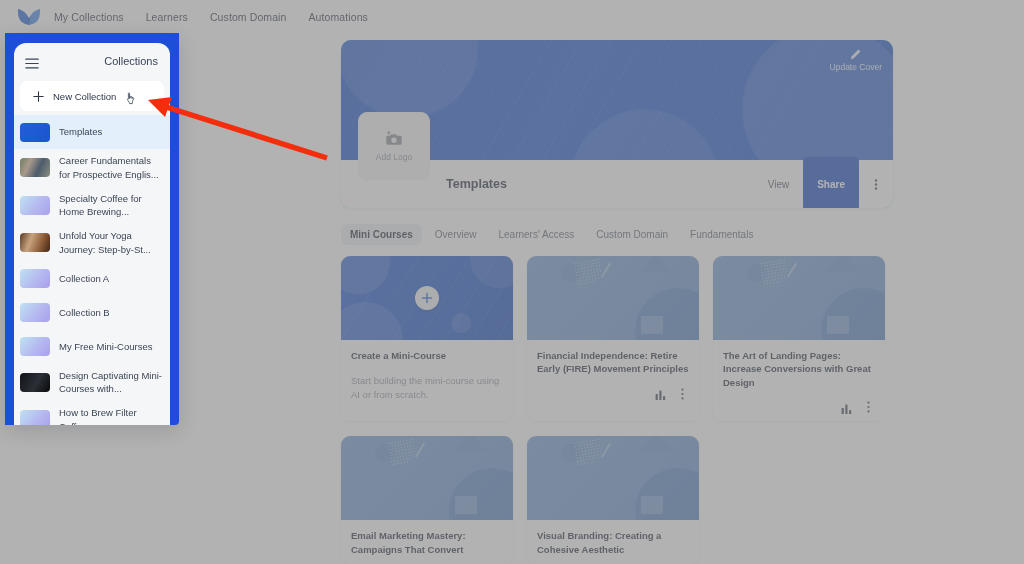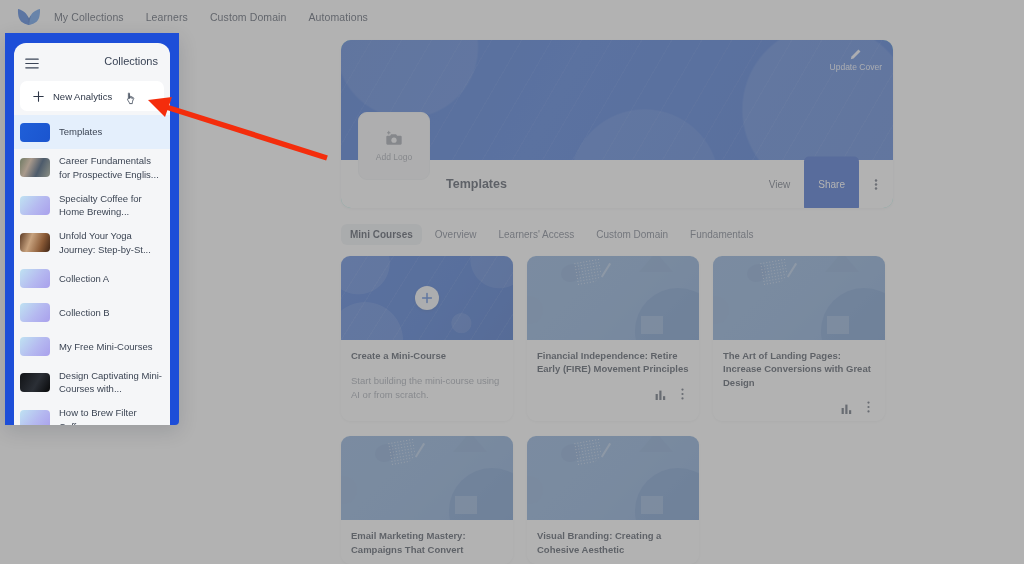--- a/index.html
+++ b/index.html
@@ -79,21 +79,21 @@
     font-size:12.5px; font-weight:bold; color:#222b3a;
   }
   .cover-actions {
     position:absolute; right:10px; top:50%; transform:translateY(-50%);
     display:flex; align-items:center; gap:10px;
   }
   .btn-view {
     font-size:10px; color:#4a5262; cursor:pointer; padding:3px 4px;
   }
   .btn-share {
-    font-size:10px; font-weight:normal; color:#fff; background:#1347c4;
+    font-size:10px; font-weight:bold; color:#fff; background:#1347c4;
     border:none; border-radius:5px; padding:22px 14px; cursor:pointer;
     font-family:"Liberation Sans", sans-serif;
   }
   .kebab { width:14px; height:16px; cursor:pointer; display:block; }
 
   
   .tabs {
     display:flex; align-items:center; gap:4px;
     margin-top:16px; margin-bottom:11px;
   }
@@ -435,21 +435,21 @@
         </span>
         <span class="panel-head-title">Collections</span>
       </div>
 
       <div class="new-coll">
         <span class="plus">
           <svg viewBox="0 0 11 11" width="11" height="11">
             <path d="M5.5 0.8 v9.4 M0.8 5.5 h9.4" stroke="#2e3747" stroke-width="1.1" stroke-linecap="round"></path>
           </svg>
         </span>
-        <span>New Analytics</span>
+        <span>New Collection</span>
         <span class="cursor-hand">
           <svg viewBox="0 0 13 15" width="13" height="15">
             <path d="M3.4 1.4 c0-0.7 1.1-0.7 1.1 0 v5.1 c0.1-0.6 0.2-1.5 0.3-1.9 c0.2-0.6 1.2-0.4 1.1 0.2 c0 0.3-0.1 1-0.1 1.3 c0.2-0.5 0.4-1.1 0.6-1.3 c0.4-0.4 1.2 0 1 0.6 c-0.1 0.3-0.3 0.9-0.4 1.2 c0.3-0.4 0.6-0.8 0.9-0.9 c0.5-0.2 1.1 0.3 0.8 0.9 c-0.4 0.8-0.9 1.8-1.1 2.6 c-0.2 0.9-0.3 2.4-0.3 2.4 H4.6 c0 0-0.1-0.9-0.7-1.7 c-0.6-0.8-1.2-1.8-1.4-2.4 c-0.2-0.6 0.5-1.1 0.9-0.6 V1.4 Z" fill="none" stroke="#4b5563" stroke-width="0.9"></path>
           </svg>
         </span>
       </div>
 
       <div class="coll-list">
 
         <div class="coll-item active">

